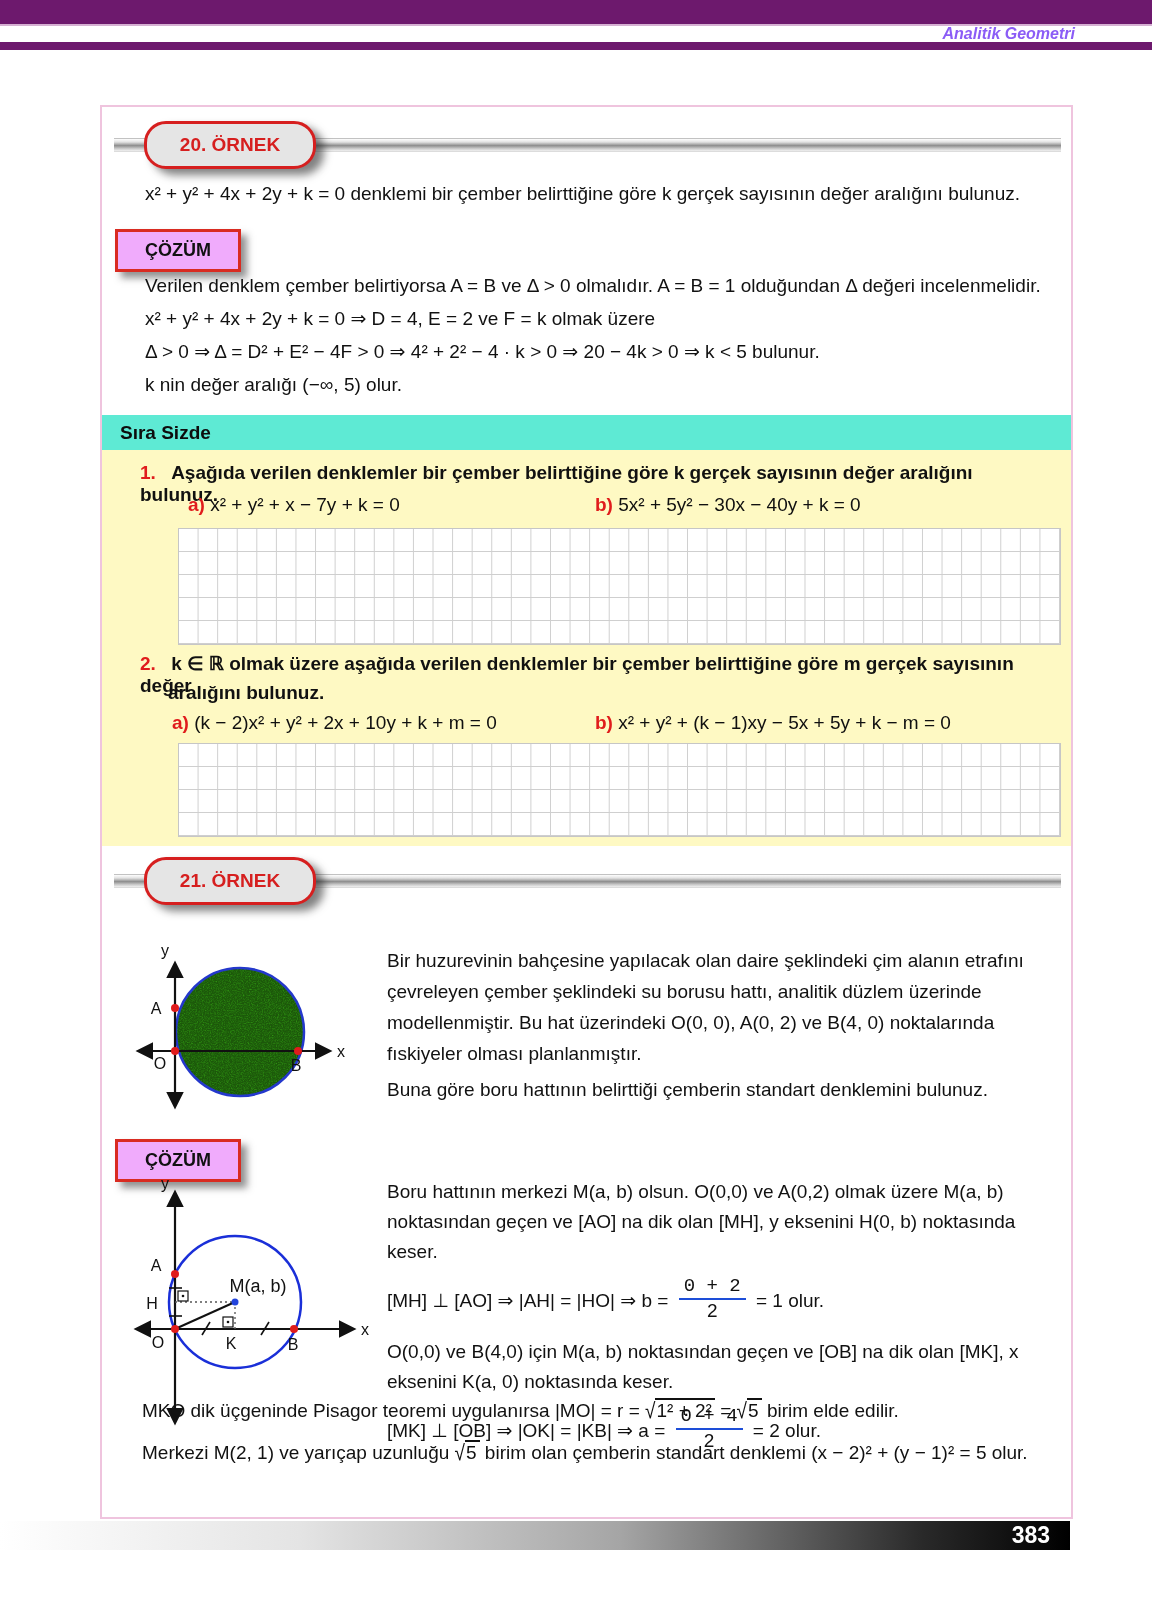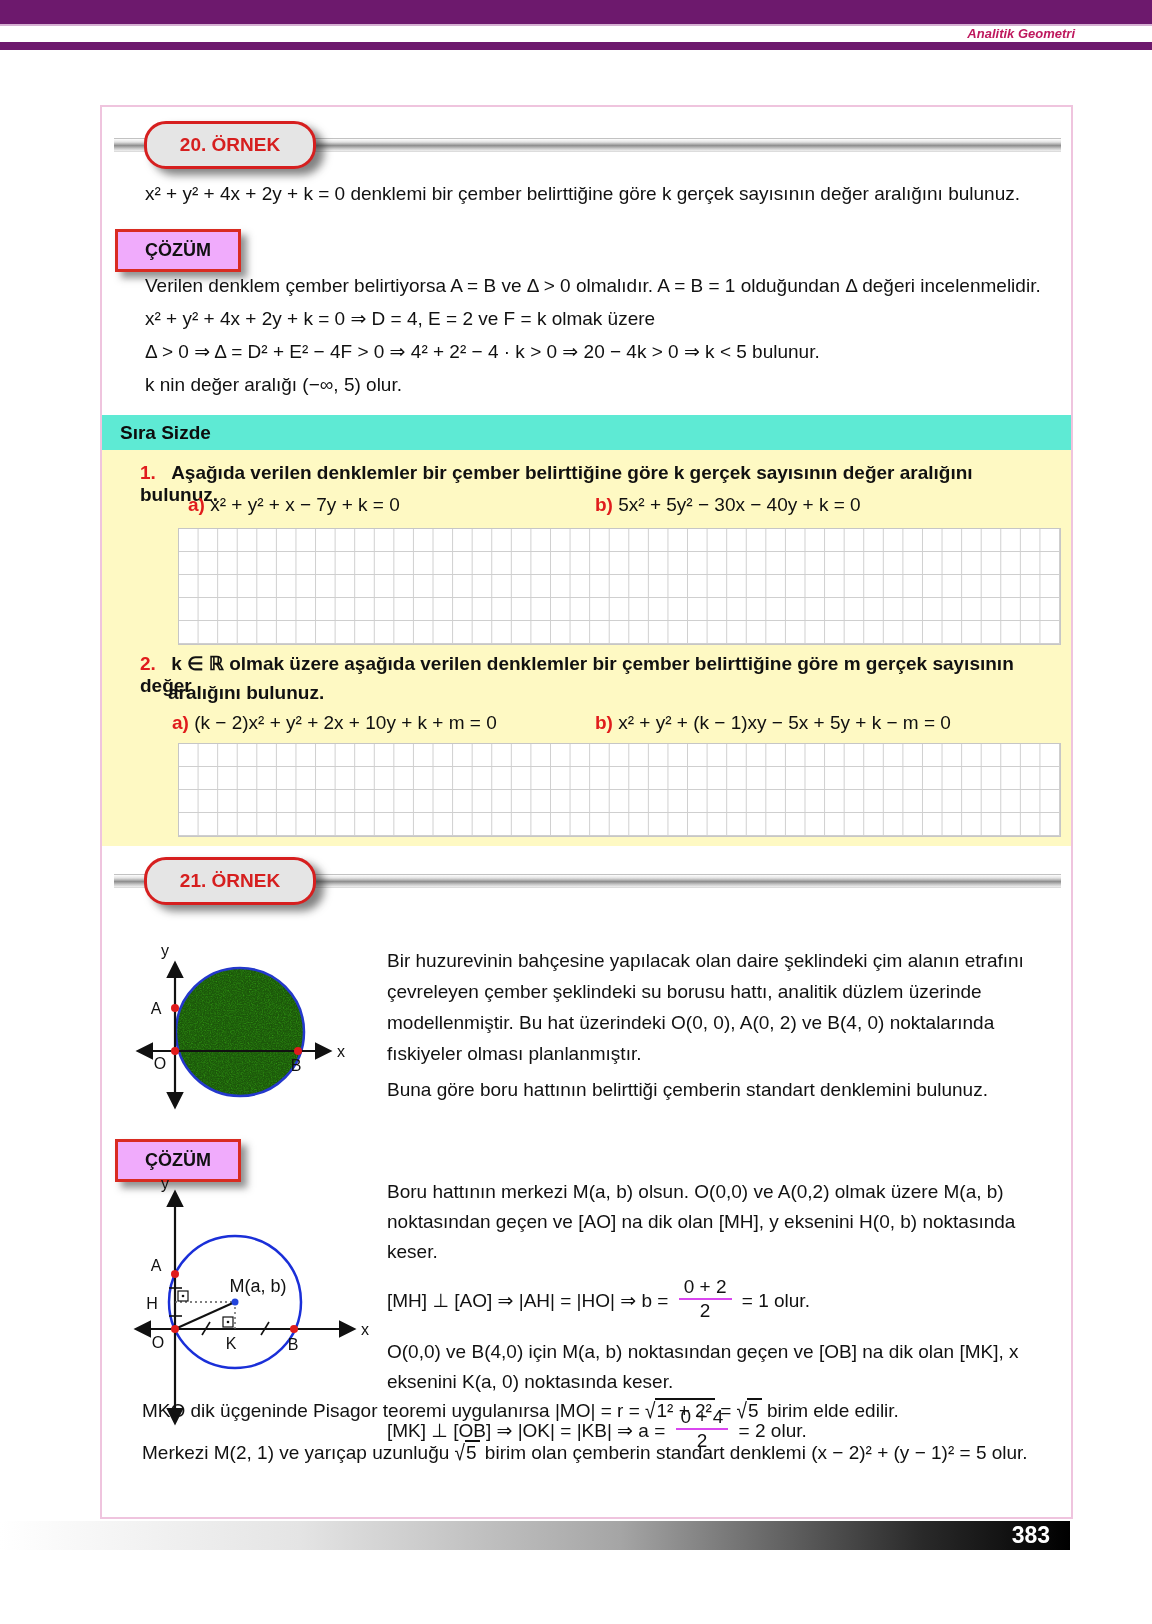--- a/index.html
+++ b/index.html
@@ -2,21 +2,21 @@
 <html lang="tr"><head>
 <meta charset="utf-8">
 <style>
   html,body{margin:0;padding:0;background:#fff;}
   .page{position:relative;width:1152px;height:1624px;background:#fff;overflow:hidden;
         font-family:"Liberation Sans",sans-serif;color:#111;}
 
   
   .topbar1{position:absolute;top:0;left:0;width:100%;height:24px;background:#6d196d;border-bottom:2px solid #d5b0d2;}
   .toptitle{position:absolute;top:25px;left:0;width:1075px;height:17px;display:flex;justify-content:flex-end;align-items:center;}
-  .toptitle span{font-size:13px;font-weight:700;font-style:italic;color:#be185d;text-align:right;}
+  .toptitle span{font-size:16px;font-weight:700;font-style:italic;color:#8b5cf6;text-align:right;}
   .topbar2{position:absolute;top:42px;left:0;width:100%;height:8px;background:#6d196d;}
 
   
   .main-box{position:absolute;left:100px;top:105px;width:969px;height:1410px;background:#fff;
             border:2px solid #efc4de;}
 
   
   .ornek-row{position:absolute;left:12px;right:10px;height:46px;}
   .rule{position:absolute;top:17px;left:0;right:0;height:12px;
         background:linear-gradient(180deg,#fdfdfd 0%,#e3e3e3 25%,#8e8e8e 55%,#c6c6c6 78%,#f1f1f1 100%);
@@ -56,21 +56,21 @@
   .ex21-text p{margin:0;}
   .ex21-text .q2p{margin-top:5px;}
   .fig{position:absolute;}
 
   .sol21-text{position:absolute;left:285px;top:1070px;width:678px;font-size:19px;}
   .sol21-text p{margin:0 0 13px 0;line-height:30px;}
   .mline{white-space:nowrap;}
 
   .frac{display:inline-flex;flex-direction:column;vertical-align:middle;text-align:center;
         margin:0 5px;line-height:1.05;position:relative;top:-3px;}
-  .frac .num{border-bottom:2px solid #d946ef;padding:0 5px 1px;}
+  .frac .num{border-bottom:2px solid #1d4ed8;padding:0 5px 1px;font-family:Liberation Mono, monospace;}
   .frac .den{padding-top:1px;}
   .root{white-space:nowrap;}
   .rad{display:inline-block;transform:scaleY(1.15);}
   .ovl{border-top:2px solid #111;padding:0 3px 0 1px;}
 
   .bottom-lines{position:absolute;left:40px;top:1290px;right:16px;font-size:19px;}
   .bottom-lines p{margin:0 0 14px 0;line-height:28px;}
 
   
   .footer-bar{position:absolute;left:0;top:1521px;width:1070px;height:29px;

